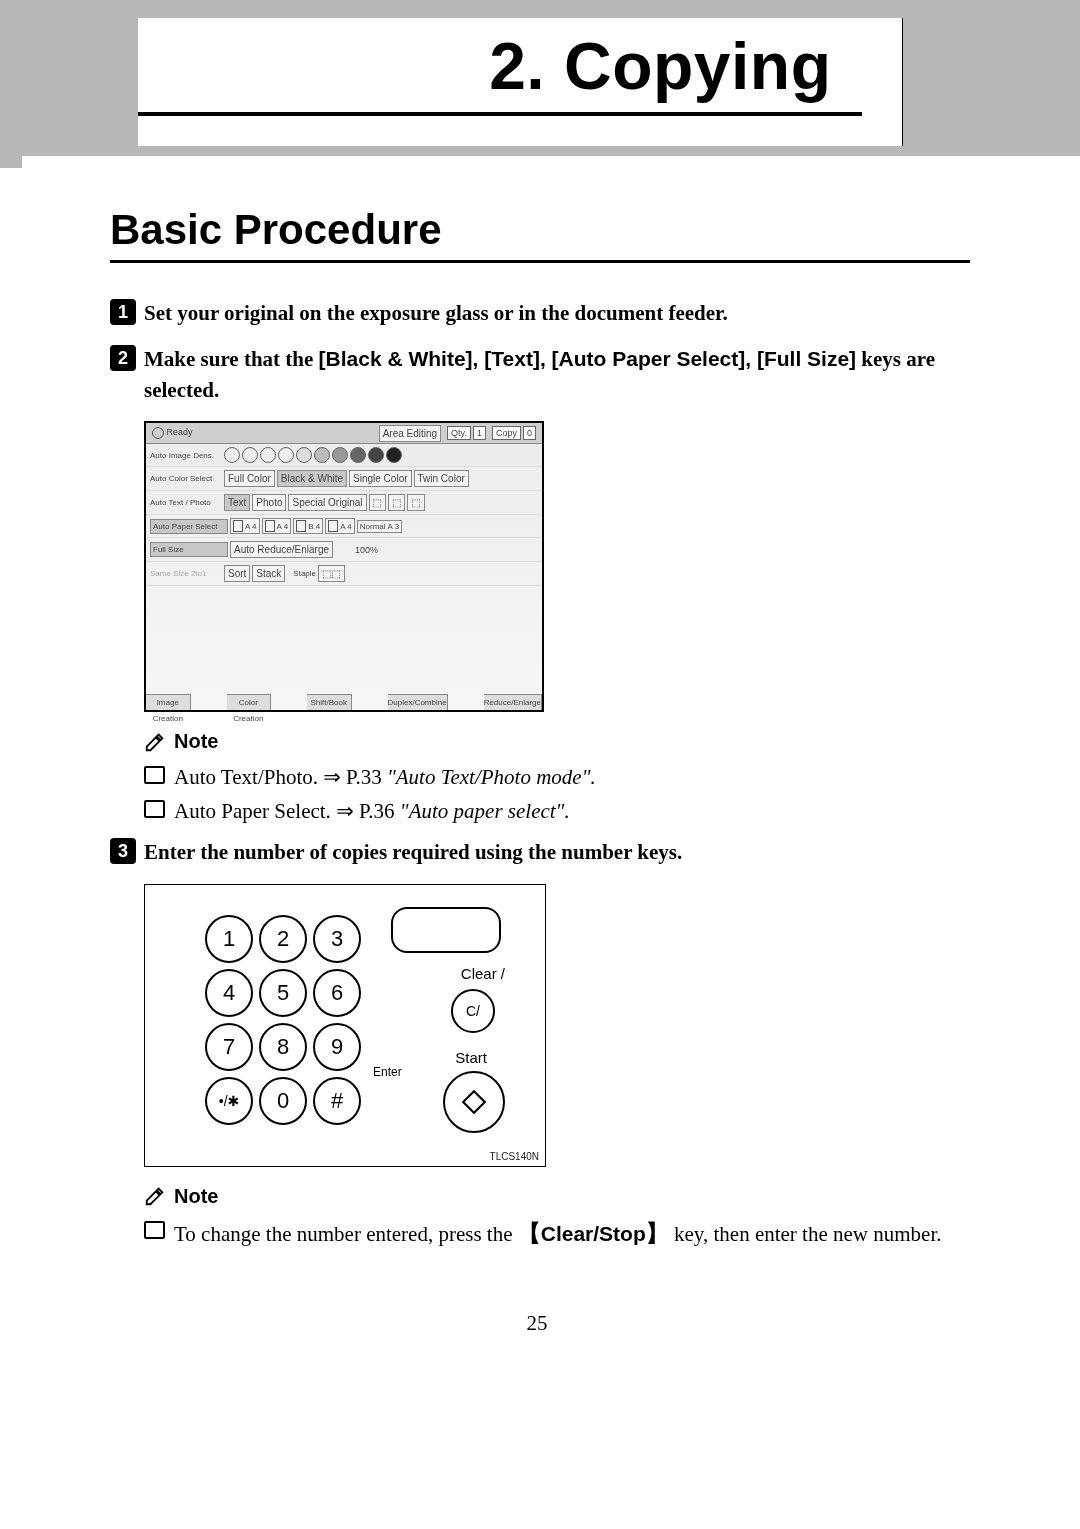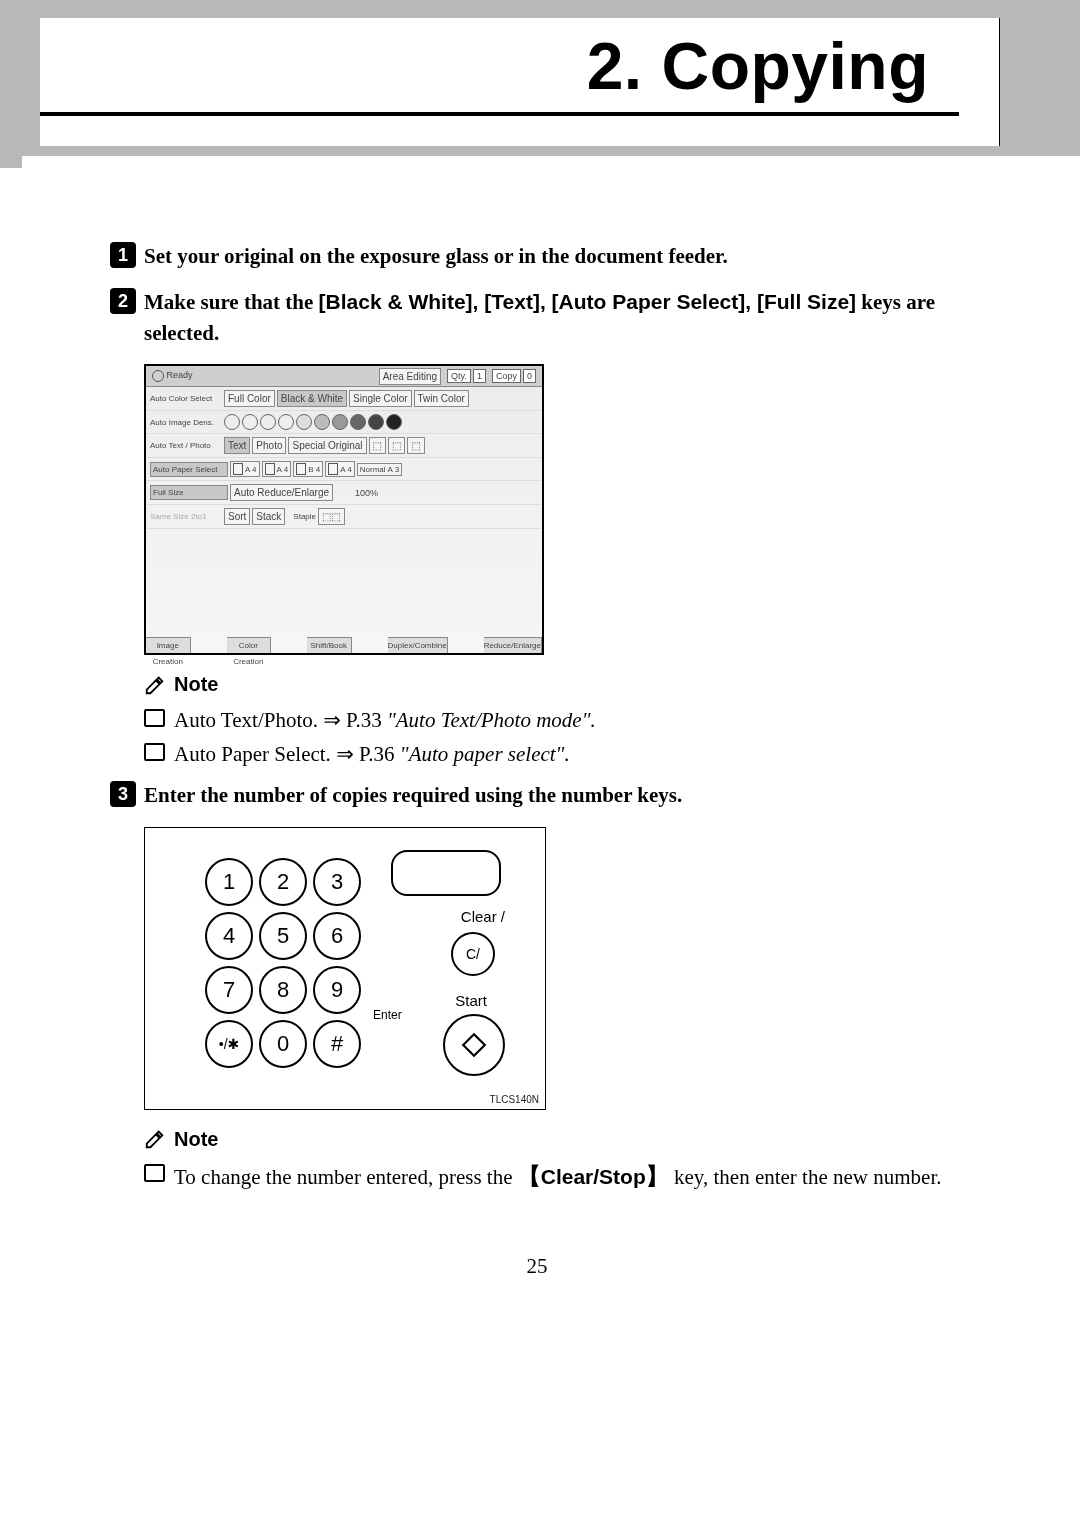--- a/index.html
+++ b/index.html
@@ -24,21 +24,21 @@
 }
 .header-band {
   background: #b8b8b8;
   padding: 0 40px 10px 0;
   position: relative;
   display: flex;
   justify-content: center;
 }
 .header-inner {
   background: #fff;
-  width: 960px;
+  width: 765px;
   padding: 10px 40px 30px 0;
   text-align: right;
   border-right: 1px solid #000;
   box-sizing: border-box;
 }
 .chapter-title {
   font-family: 'Arial Black', Arial, sans-serif;
   font-size: 66px;
   font-weight: 800;
   margin: 0;
@@ -289,20 +289,21 @@
   <div class="header-inner">
     <h1 class="chapter-title">
       <span>2.</span>
       <span>Copying</span>
     </h1>
   </div>
 </div>
 
 <div class="content">
 
+  <h2 class="section-title">Basic Procedure</h2>
 
   <div class="steps">
 
     <div class="step">
       <div class="step-num">1</div>
       <div class="step-text">Set your original on the exposure glass or in the document feeder.</div>
     </div>
 
     <div class="step">
       <div class="step-num">2</div>
@@ -318,40 +319,40 @@
           <span class="rbtn">Area Editing</span>
           <span class="counter">
             <span class="cnum">Qty.</span>
             <span class="cnum">1</span>
           </span>
           <span class="counter">
             <span class="cnum">Copy</span>
             <span class="cnum">0</span>
           </span>
         </span>
-      </div>
-      <div class="panel-row">
-        <span class="rlabel">Auto Color Select</span>
-        <span class="rbtn">Full Color</span>
-        <span class="rbtn dark">Black &amp; White</span>
-        <span class="rbtn">Single Color</span>
-        <span class="rbtn">Twin Color</span>
       </div>
       <div class="panel-row">
         <span class="rlabel">Auto Image Dens.</span>
         <span class="density-dot"></span>
         <span class="density-dot"></span>
         <span class="density-dot"></span>
         <span class="density-dot"></span>
         <span class="density-dot fill1"></span>
         <span class="density-dot fill2"></span>
         <span class="density-dot fill3"></span>
         <span class="density-dot fill4"></span>
         <span class="density-dot fill5"></span>
         <span class="density-dot fill6"></span>
+      </div>
+      <div class="panel-row">
+        <span class="rlabel">Auto Color Select</span>
+        <span class="rbtn">Full Color</span>
+        <span class="rbtn dark">Black &amp; White</span>
+        <span class="rbtn">Single Color</span>
+        <span class="rbtn">Twin Color</span>
       </div>
       <div class="panel-row">
         <span class="rlabel">Auto Text / Photo</span>
         <span class="rbtn dark">Text</span>
         <span class="rbtn">Photo</span>
         <span class="rbtn">Special Original</span>
         <span class="rbtn">⬚</span>
         <span class="rbtn">⬚</span>
         <span class="rbtn">⬚</span>
       </div>

